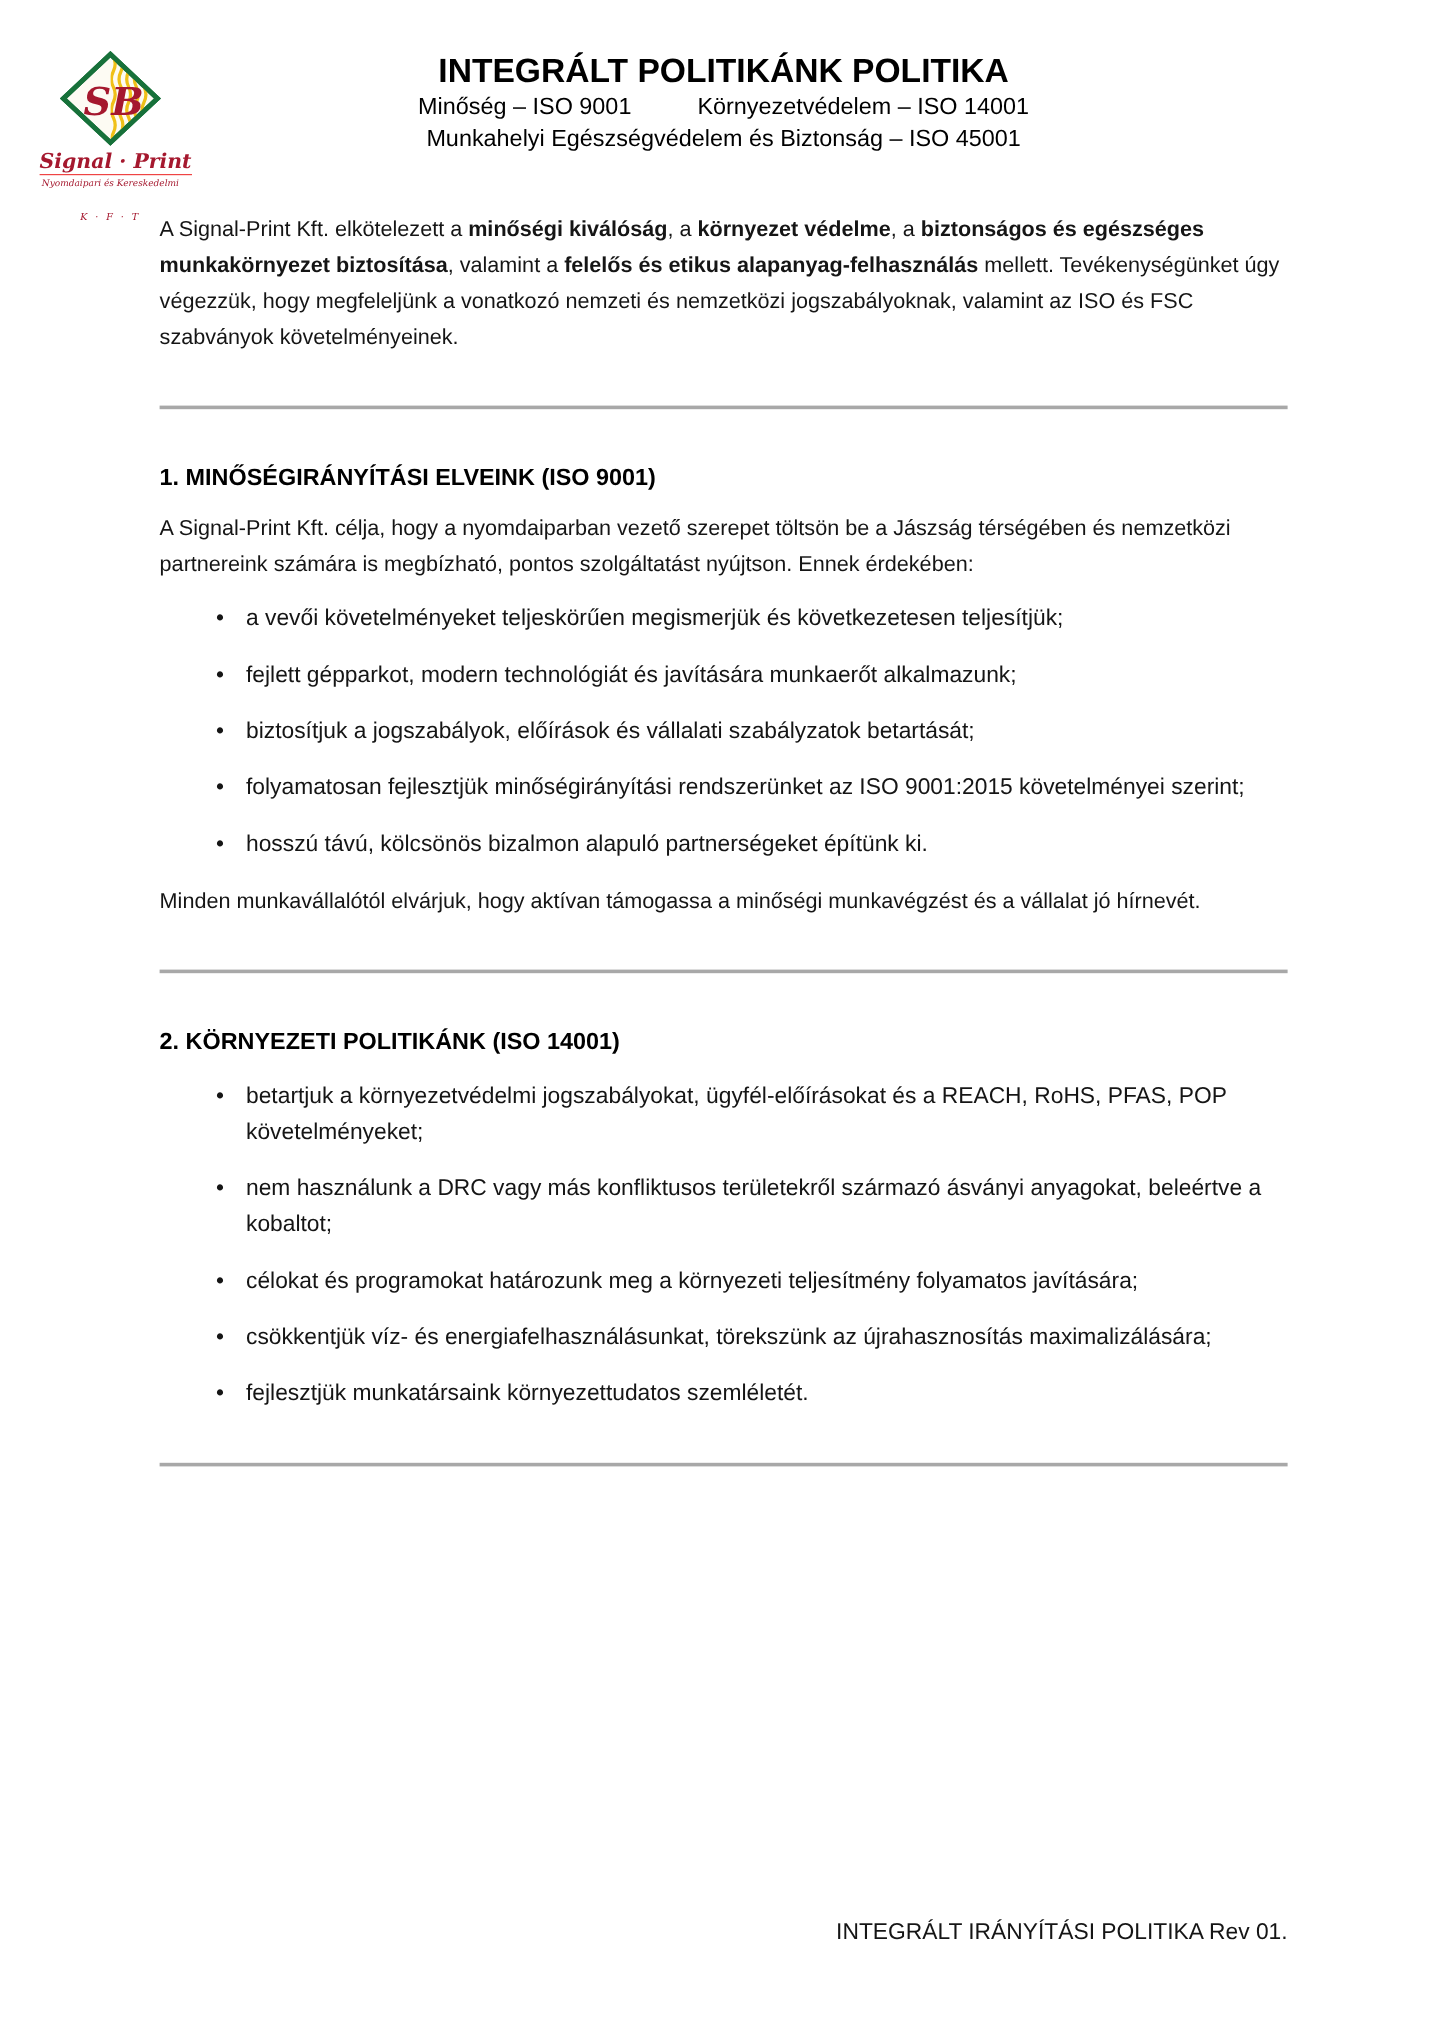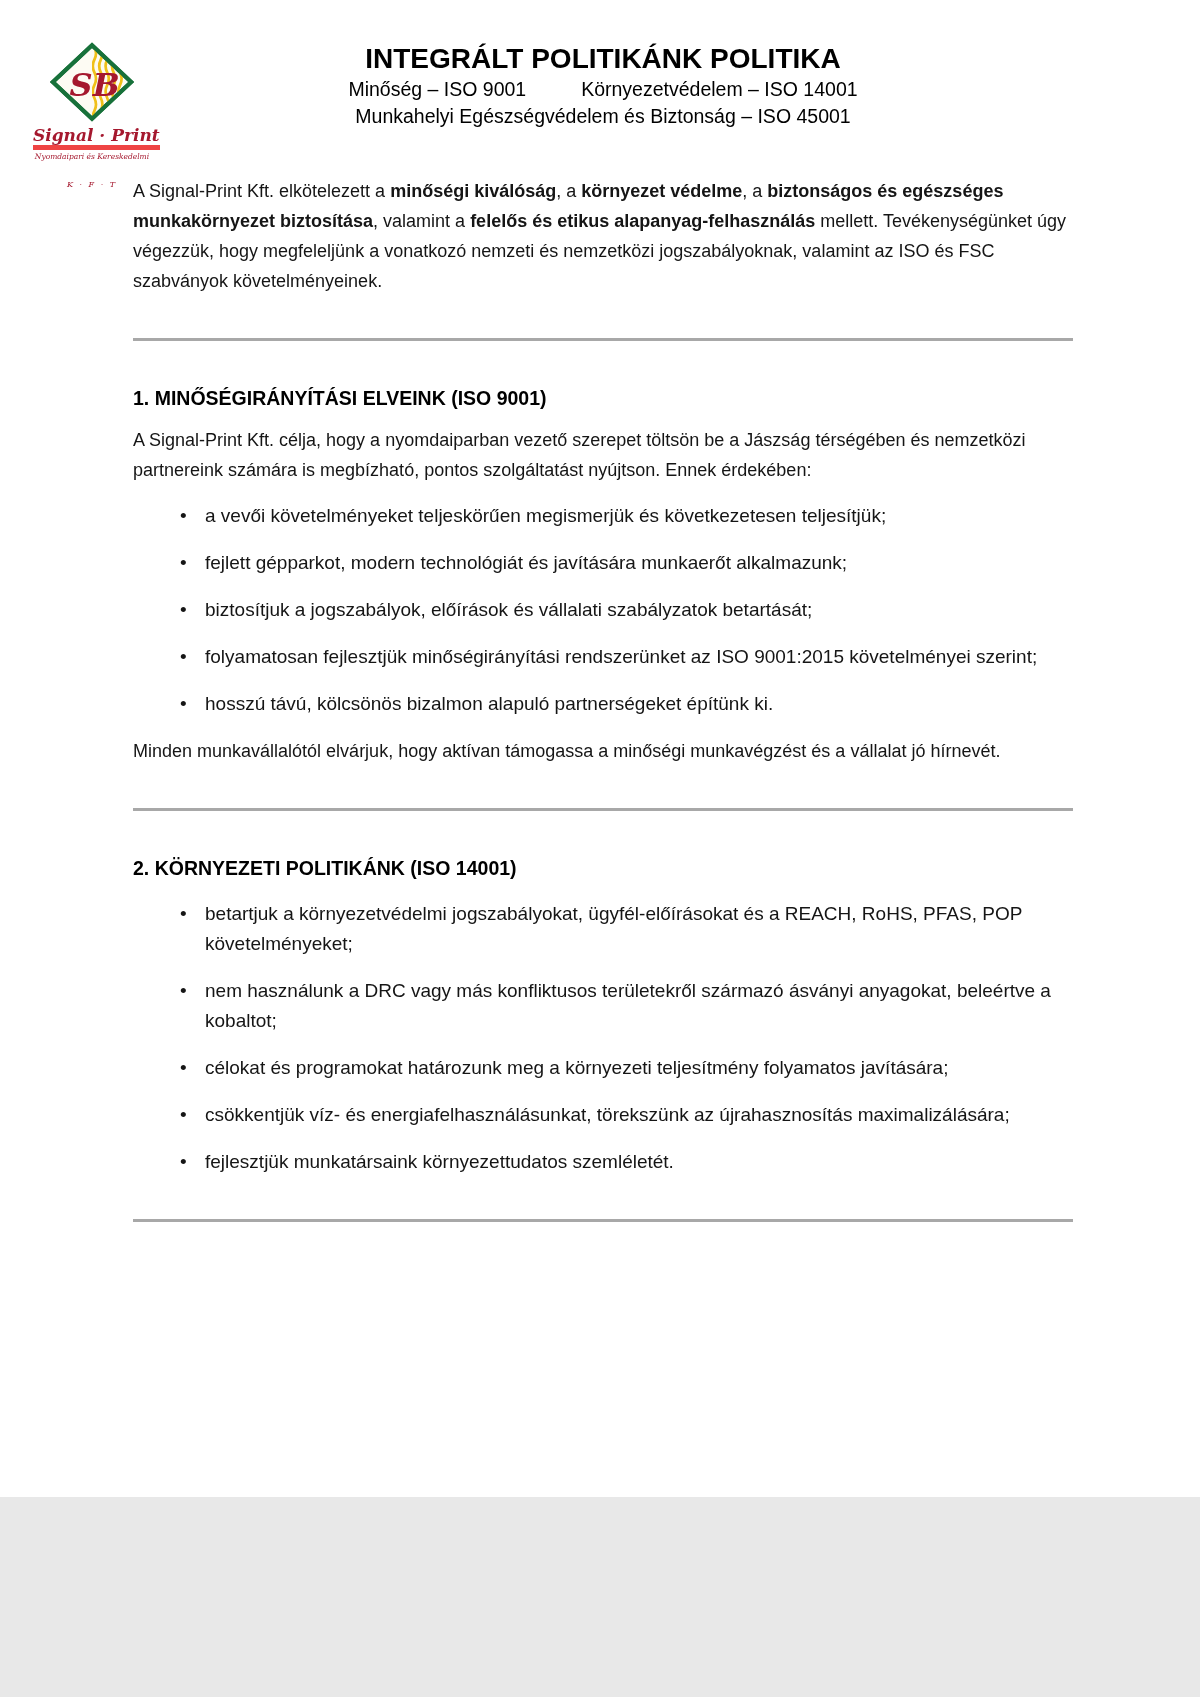--- a/index.html
+++ b/index.html
@@ -1,36 +1,36 @@
 <!DOCTYPE html>
 <html lang="hu"><head>
 <meta charset="utf-8">
 <style>
   html,body{margin:0;padding:0;background:#e8e8e8;}
   .page{
     position:relative;
-    width:1200px;height:1497px;
+    width:1200px;height:1697px;
     background:#ffffff;
     font-family:"Liberation Sans", sans-serif;
     color:#151515;
     margin:0 auto;
     overflow:hidden;
   }
   
   .logo{
     position:absolute;left:33px;top:36px;width:118px;
     text-align:center;line-height:1;
   }
   .logo svg{display:block;margin:0 auto;}
   .logo-name{
     display:inline-block;
     font-family:"DejaVu Serif", serif;
     font-style:italic;font-weight:bold;
     font-size:17px;color:#a5182e;
-    border-bottom:5px solid #ef4444;
+    border-bottom:1px solid #ef4444;
     padding-bottom:1px;margin-top:-6px;
     white-space:nowrap;
   }
   .logo-tagline{
     font-family:"DejaVu Serif", serif;
     font-style:italic;
     font-size:7.5px;color:#a5182e;margin-top:3px;white-space:nowrap;
   }
   .logo-suffix{
     font-family:"DejaVu Serif", serif;

